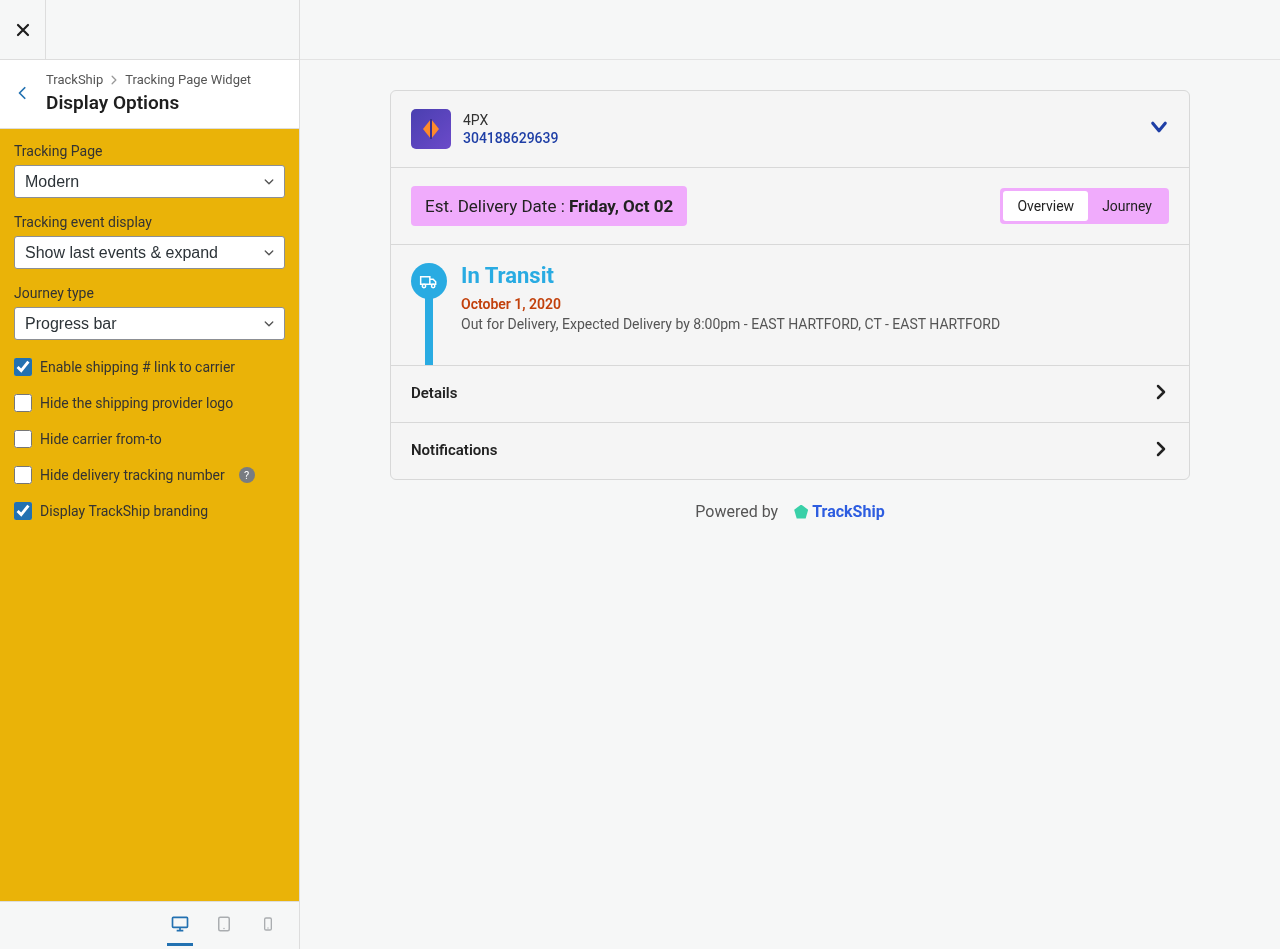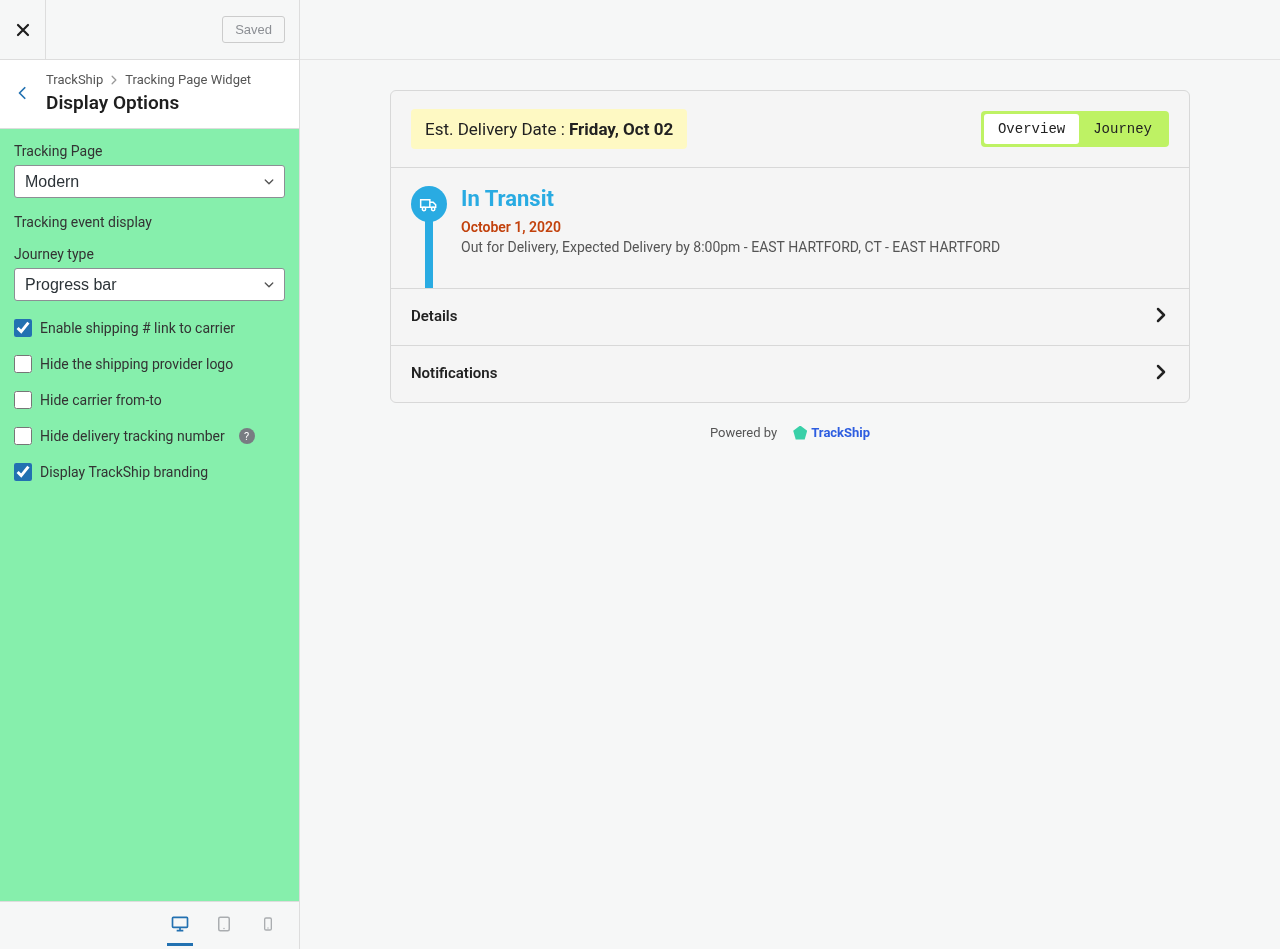--- a/index.html
+++ b/index.html
@@ -13,21 +13,21 @@
 .close-cell { width: 46px; height: 60px; display: flex; align-items: center; justify-content: center; border-right: 1px solid #ddd; cursor: pointer; }
 .saved-cell { flex: 1; display: flex; align-items: center; justify-content: flex-end; padding-right: 14px; }
 .saved-btn { border: 1px solid #ccc; background: #f6f7f7; color:#8c8f94; padding: 5px 12px; border-radius: 3px; font-size: 13px; cursor: default; }
 
 .sidebar-header { display: flex; align-items: center; padding: 12px 14px 14px 0; border-bottom: 1px solid #ddd; }
 .back-cell { width: 46px; display: flex; align-items: center; justify-content: center; cursor: pointer; }
 .breadcrumb { font-size: 13px; color: #757575; display: flex; align-items: center; gap: 6px; }
 .breadcrumb .crumb { color: #555; }
 .panel-title { font-size: 19px; font-weight: 600; margin-top: 4px; color:#1e1e1e; }
 
-.sidebar-body { flex: 1; overflow-y: auto; padding: 14px 14px; background:#86efac;}
+.sidebar-body { flex: 1; overflow-y: auto; padding: 14px 14px; background:#eab308;}
 .field-block { margin-bottom: 16px; }
 .field-label { font-size: 14px; color: #333; margin-bottom: 6px; display:block;}
 .select-wrap { position: relative; }
 .select-wrap select { width: 100%; padding: 7px 22px 7px 10px; border: 1px solid #8c8f94; border-radius: 3px; font-size: 16px; background: #fff; appearance: none; color:#2c3338;}
 .select-caret { position: absolute; right: 10px; top: 50%; transform: translateY(-50%); pointer-events: none; color:#555;}
 
 .check-row { display: flex; align-items: center; gap: 8px; margin: 18px 0; font-size: 14px; color:#333;}
 .check-row input[type=checkbox]{ width:18px; height:18px; border:1px solid #8c8f94; border-radius:3px; cursor:pointer; accent-color:#2271b1;}
 .help-dot { width:16px; height:16px; border-radius:50%; background:#787c82; color:#fff; font-size:11px; display:inline-flex; align-items:center; justify-content:center; margin-left:6px;}
 
@@ -45,56 +45,53 @@
 .w-section.last { border-bottom:none; }
 
 .carrier-row { display: flex; align-items: center; justify-content: space-between; }
 .carrier-left { display: flex; align-items: center; gap: 12px; }
 .carrier-logo { width: 40px; height: 40px; border-radius: 5px; background: linear-gradient(135deg,#4a3fb0,#6b4ac9); display:flex; align-items:center; justify-content:center; color:#ff9a3c; font-size:22px;}
 .carrier-name { font-size: 14px; color: #333; }
 .tracking-no { font-size: 14px; color: #1f3fa6; cursor:pointer; margin-top:2px; font-weight:500;}
 .expand-caret { color:#1f3fa6; cursor:pointer; }
 
 .eta-row { display: flex; align-items: center; justify-content: space-between; }
-.eta-pill { background: #fef9c3; padding: 10px 14px; border-radius: 4px; font-size: 17px; color:#222;}
+.eta-pill { background: #f0abfc; padding: 10px 14px; border-radius: 4px; font-size: 17px; color:#222;}
 .eta-pill b { font-weight:700; }
-.tab-group { display:flex; background:#bef264; border-radius:4px; padding:3px; gap:0;font-family:Liberation Mono, monospace;}
+.tab-group { display:flex; background:#f0abfc; border-radius:4px; padding:3px; gap:0;}
 .tab-btn { padding:7px 14px; font-size:14px; border-radius:3px; cursor:pointer; color:#222;}
 .tab-btn.active { background:#fff; }
 
 .status-row { display:flex; gap:14px; align-items:flex-start; position:relative;}
 .status-icon-col { display:flex; flex-direction:column; align-items:center; position:relative;}
 .status-icon { width:36px; height:36px; border-radius:50%; background:#29abe2; display:flex; align-items:center; justify-content:center; color:#fff; z-index:2;}
 .status-line { width:8px; flex:1; background:#29abe2; margin-top:-2px; min-height:68px;}
 .status-text .status-title { color:#29abe2; font-size:22px; font-weight:700; }
 .status-date { font-size:14px; font-weight:600; margin-top:8px; color:#c2410c;}
 .status-desc { font-size:14px; color:#555; margin-top:4px;}
 
 .expand-row { display:flex; align-items:flex-start; justify-content:space-between; cursor:pointer; }
 .expand-row .label { font-size:15px; font-weight:600; color:#222;}
 .expand-row .chev { color:#222; }
 
-.powered { text-align:center; margin-top:22px; font-size:13px; color:#555; display:flex; align-items:center; justify-content:center; gap:16px;}
+.powered { text-align:center; margin-top:22px; font-size:16px; color:#555; display:flex; align-items:center; justify-content:center; gap:16px;}
 .brand { color:#2d5de0; font-weight:700; display:inline-flex; align-items:center; gap:4px;}
 .brand-mark { width:14px; height:14px; background:#39d0a8; display:inline-block; clip-path: polygon(50% 0, 100% 38%, 82% 100%, 18% 100%, 0 38%);}
 
 </style>
 </head>
 <body>
 
 <div class="app">
   <aside class="sidebar">
     <div class="sidebar-top">
       <div class="close-cell">
         <svg width="16" height="16" viewBox="0 0 16 16">
             <path d="M3 3 L13 13 M13 3 L3 13" stroke="#1e1e1e" stroke-width="2.2" fill="none" stroke-linecap="round"></path>
           </svg>
-      </div>
-      <div class="saved-cell">
-        <button class="saved-btn">Saved</button>
       </div>
     </div>
 
     <div class="sidebar-header">
       <div class="back-cell">
         <svg width="14" height="14" viewBox="0 0 16 16">
             <path d="M10 2 L4 8 L10 14" stroke="#2271b1" stroke-width="2" fill="none" stroke-linecap="round" stroke-linejoin="round"></path>
           </svg>
       </div>
       <div>
@@ -115,20 +112,26 @@
         <div class="select-wrap">
           <select><option>Modern</option></select>
           <span class="select-caret"><svg width="12" height="12" viewBox="0 0 16 16">
                 <path d="M3 6 L8 11 L13 6" stroke="#555" stroke-width="1.8" fill="none" stroke-linecap="round" stroke-linejoin="round"></path>
               </svg></span>
         </div>
       </div>
 
       <div class="field-block">
         <label class="field-label">Tracking event display</label>
+        <div class="select-wrap">
+          <select><option>Show last events &amp; expand</option></select>
+          <span class="select-caret"><svg width="12" height="12" viewBox="0 0 16 16">
+                <path d="M3 6 L8 11 L13 6" stroke="#555" stroke-width="1.8" fill="none" stroke-linecap="round" stroke-linejoin="round"></path>
+              </svg></span>
+        </div>
       </div>
 
       <div class="field-block">
         <label class="field-label">Journey type</label>
         <div class="select-wrap">
           <select><option>Progress bar</option></select>
           <span class="select-caret"><svg width="12" height="12" viewBox="0 0 16 16">
                 <path d="M3 6 L8 11 L13 6" stroke="#555" stroke-width="1.8" fill="none" stroke-linecap="round" stroke-linejoin="round"></path>
               </svg></span>
         </div>
@@ -177,20 +180,41 @@
           </svg>
       </div>
     </div>
   </aside>
 
   <main class="preview">
     <div class="preview-topbar"></div>
     <div class="preview-inner">
       <div class="widget">
 
+        <div class="w-section">
+          <div class="carrier-row">
+            <div class="carrier-left">
+              <div class="carrier-logo">
+                <svg width="24" height="24" viewBox="0 0 24 24">
+                    <path d="M12 2 L20 12 L12 22 L4 12 Z" fill="#ff8a2a"></path>
+                    <path d="M12 2 L12 22" stroke="#3a2e8e" stroke-width="2"></path>
+                  </svg>
+              </div>
+              <div>
+                <div class="carrier-name">4PX</div>
+                <div class="tracking-no">304188629639</div>
+              </div>
+            </div>
+            <div class="expand-caret">
+              <svg width="20" height="20" viewBox="0 0 16 16">
+                  <path d="M3 5 L8 11 L13 5" stroke="#1f3fa6" stroke-width="2.5" fill="none" stroke-linecap="round" stroke-linejoin="round"></path>
+                </svg>
+            </div>
+          </div>
+        </div>
 
         <div class="w-section">
           <div class="eta-row">
             <div class="eta-pill">
               <span>Est. Delivery Date : </span><b>Friday, Oct 02</b>
             </div>
             <div class="tab-group">
               <div class="tab-btn active">Overview</div>
               <div class="tab-btn">Journey</div>
             </div>

